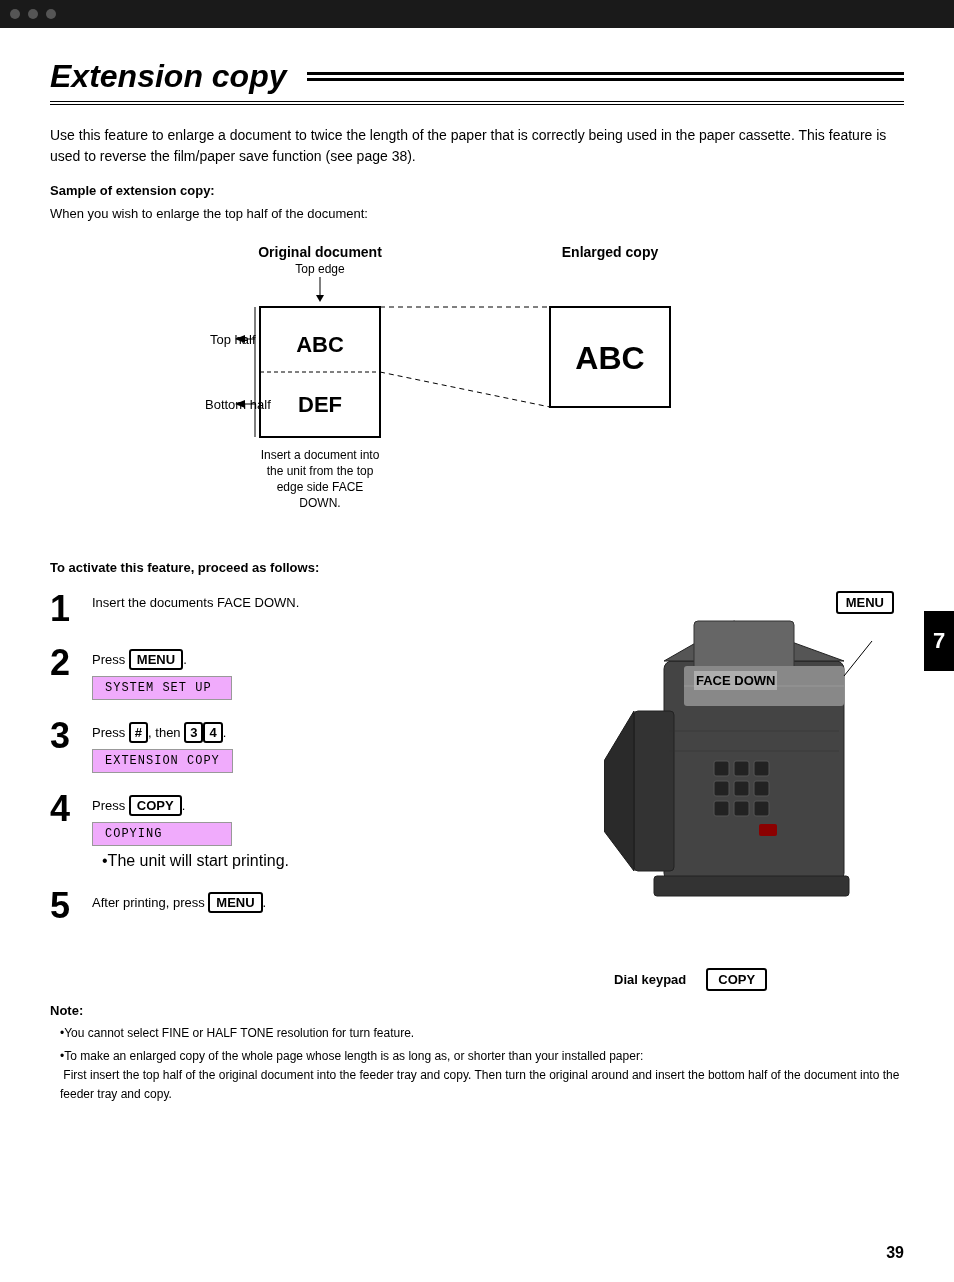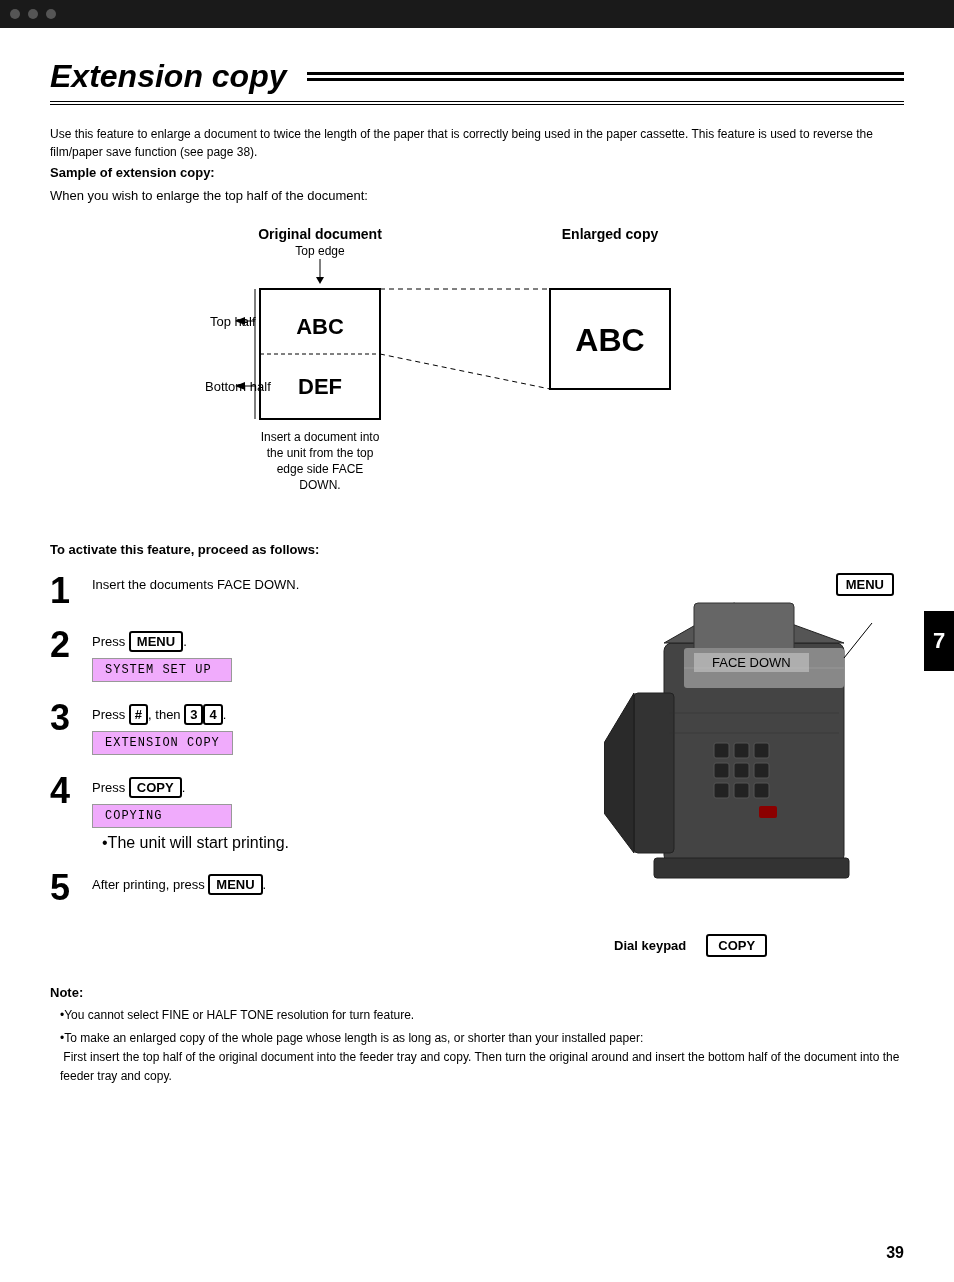--- a/index.html
+++ b/index.html
@@ -54,23 +54,23 @@
       margin-left: 10px;
     }
     .title-line {
       height: 3px;
       background: #000;
       width: 100%;
     }
 
     
     .intro-text {
-      font-size: 12px;
+      font-size: 14px;
       line-height: 1.5;
-      margin-bottom: 4px;
+      margin-bottom: 16px;
     }
 
     
     .section-header {
       font-weight: bold;
       font-size: 13px;
       margin-bottom: 8px;
     }
 
     .sub-text {
@@ -375,23 +375,23 @@
         <line x1="240" y1="65" x2="268" y2="30" stroke="#000" stroke-width="1"></line>
 
         <line x1="80" y1="75" x2="240" y2="75" stroke="#aaa" stroke-width="0.5"></line>
 
         <line x1="65" y1="120" x2="235" y2="120" stroke="#333" stroke-width="0.5"></line>
         <line x1="65" y1="140" x2="235" y2="140" stroke="#333" stroke-width="0.5"></line>
 
         <rect x="50" y="265" width="195" height="20" rx="3" fill="#333" stroke="#222" stroke-width="1"></rect>
       </svg>
 
-      <div style="position:absolute; top:80px; left:90px; font-size:13px; font-weight:normal; background:rgba(200,200,200,0.6); padding:2px 18px;">FACE DOWN</div>
-
-      <div style="position:absolute; bottom:16px; left:10px; display:flex; align-items:center; gap:20px;">
+      <div style="position:absolute; top:80px; left:90px; font-size:13px; font-weight:bold; background:rgba(200,200,200,0.6); padding:2px 2px;">FACE DOWN</div>
+
+      <div style="position:absolute; bottom:0; left:10px; display:flex; align-items:center; gap:20px;">
         <span style="font-weight:bold; font-size:13px;">Dial keypad</span>
         <span class="copy-button-box">COPY</span>
       </div>
     </div>
   </div>
 
   <div class="note-section" style="margin-top:10px;">
     <div class="note-header">Note:</div>
     <div class="note-bullet">•You cannot select FINE or HALF TONE resolution for turn feature.</div>
     <div class="note-bullet" style="margin-top:4px;">•To make an enlarged copy of the whole page whose length is as long as, or shorter than your installed paper:<br>

